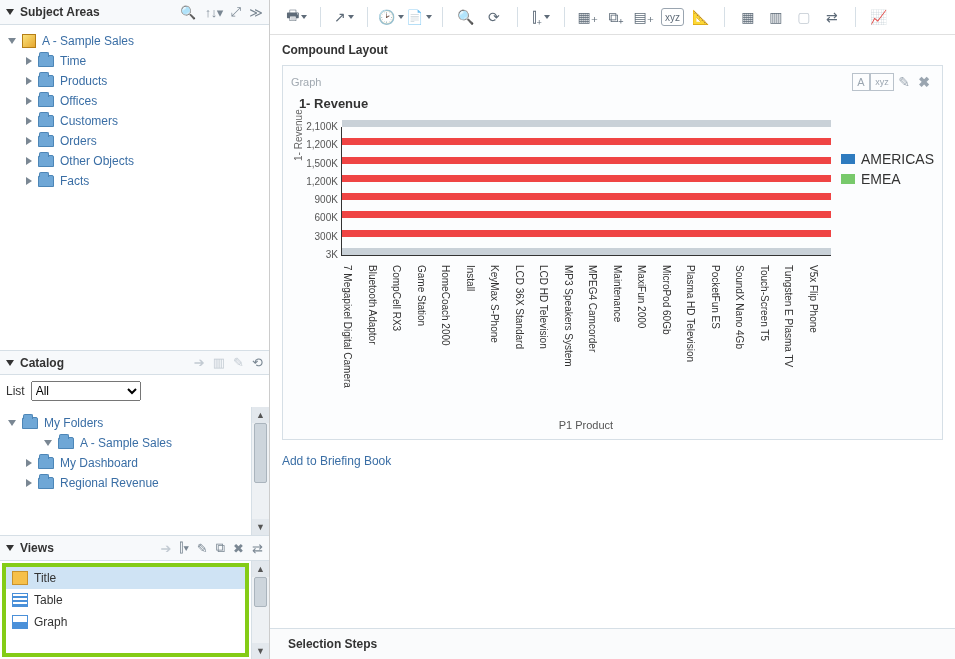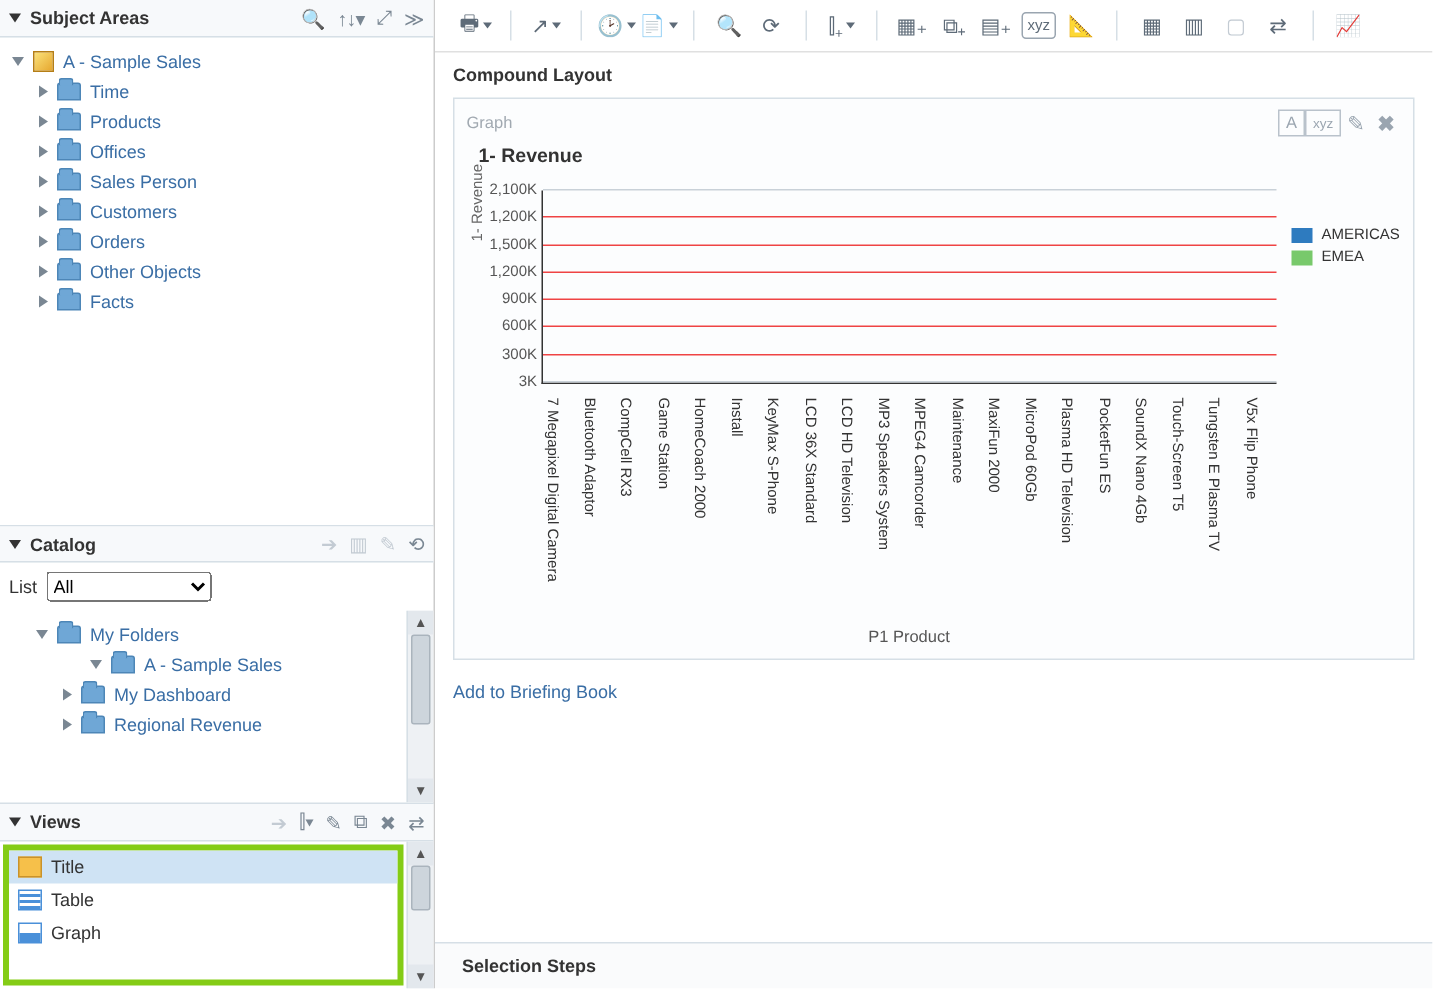--- a/index.html
+++ b/index.html
@@ -95,21 +95,21 @@
     content:"";position:absolute;top:-4px;left:0;width:8px;height:4px;
     background:#6fa7d6;border:1px solid #4d86b7;border-bottom:none;border-radius:2px 2px 0 0;
   }
 
   .subject-areas-panel { flex: 0 0 350px; display:flex; flex-direction:column; }
   .subject-areas-panel .tree { flex:1; overflow:auto; }
 
   .catalog-panel { flex: 0 0 185px; display:flex; flex-direction:column; border-top:1px solid #d6dfe6;}
   .catalog-filter { display:flex; align-items:center; padding:6px; gap:6px;}
   .catalog-filter select { font-size:12px; height:20px; width:110px;}
-  .catalog-body { display:flex; flex:1; overflow:hidden;padding-left:16px; }
+  .catalog-body { display:flex; flex:1; overflow:hidden; }
   .catalog-body .tree { flex:1; overflow:auto; }
   .scroll-gutter { width:18px; background:#eef1f4; border-left:1px solid #d6dfe6; position:relative;}
   .scroll-gutter .up, .scroll-gutter .down {
     position:absolute;left:0;right:0;height:16px;background:#e3e8ed;
     display:flex;align-items:center;justify-content:center;font-size:9px;color:#555;
   }
   .scroll-gutter .up{top:0;} .scroll-gutter .down{bottom:0;}
   .scroll-gutter .thumb {
     position:absolute;left:2px;right:2px;background:#cdd5dc;border:1px solid #aab4bd;border-radius:2px;
   }
@@ -147,29 +147,29 @@
   .graph-frame {
     margin:0 12px 8px 12px; border:1px solid #d6dfe6; background:#fcfdfe;
     padding:6px 8px 8px 8px;
   }
   .graph-titlebar { display:flex; align-items:center;color:#a1a9b1;font-size:11px;}
   .graph-titlebar .spacer{flex:1;}
   .graph-titlebar .gicon{width:20px;height:20px;display:flex;align-items:center;justify-content:center;cursor:pointer;font-size:14px;color:#9aa5b0;}
   .chart-title { font-weight:bold;color:#333;font-size:13px;margin:4px 0 0 8px;}
   .chart-wrap { display:flex; }
   .chart { position:relative; height:320px; flex:0 0 540px; }
-  .legend { padding:40px 0 0 10px;font-size:10px;}
+  .legend { padding:40px 0 0 10px;font-size:14px;}
   .legend-row{display:flex;align-items:center;gap:6px;margin-bottom:4px;}
   .swatch{width:14px;height:10px;}
   .plot {
     position:absolute; left:50px; top:16px; right:0; bottom:175px;
     border-left:1px solid #333; border-bottom:1px solid #333;
   }
   .ygrid {
-    position:absolute;left:0;right:0;height:0;border-top:1px solid #ef4444;
+    position:absolute;left:0;right:0;height:0;border-top:7px solid #ef4444;
     font-size:10px;color:#555;
   }
   .ygrid span { position:absolute; left:-46px; top:-6px; width:42px; text-align:right; font-size:10px;}
   .ylabel {
     position:absolute; left:2px; top:50px; font-size:10px; color:#666;
     transform:rotate(-90deg); transform-origin:left top; white-space:nowrap;
   }
   .bars { position:absolute; left:0; right:0; top:0; bottom:0; display:flex; align-items:flex-end;}
   .cat { flex:1; display:flex; justify-content:center; align-items:flex-end; gap:1px; position:relative;}
   .bar { width:8px; }
@@ -227,25 +227,20 @@
           </div>
           <div class="tree-row tree-indent1">
             <span class="tree-tri"></span>
             <span class="tree-icon folder"></span>
             <span>Products</span>
           </div>
           <div class="tree-row tree-indent1">
             <span class="tree-tri"></span>
             <span class="tree-icon folder"></span>
             <span>Offices</span>
-          </div>
-          <div class="tree-row tree-indent1">
-            <span class="tree-tri"></span>
-            <span class="tree-icon folder"></span>
-            <span>Sales Person</span>
           </div>
           <div class="tree-row tree-indent1">
             <span class="tree-tri"></span>
             <span class="tree-icon folder"></span>
             <span>Customers</span>
           </div>
           <div class="tree-row tree-indent1">
             <span class="tree-tri"></span>
             <span class="tree-icon folder"></span>
             <span>Orders</span>

